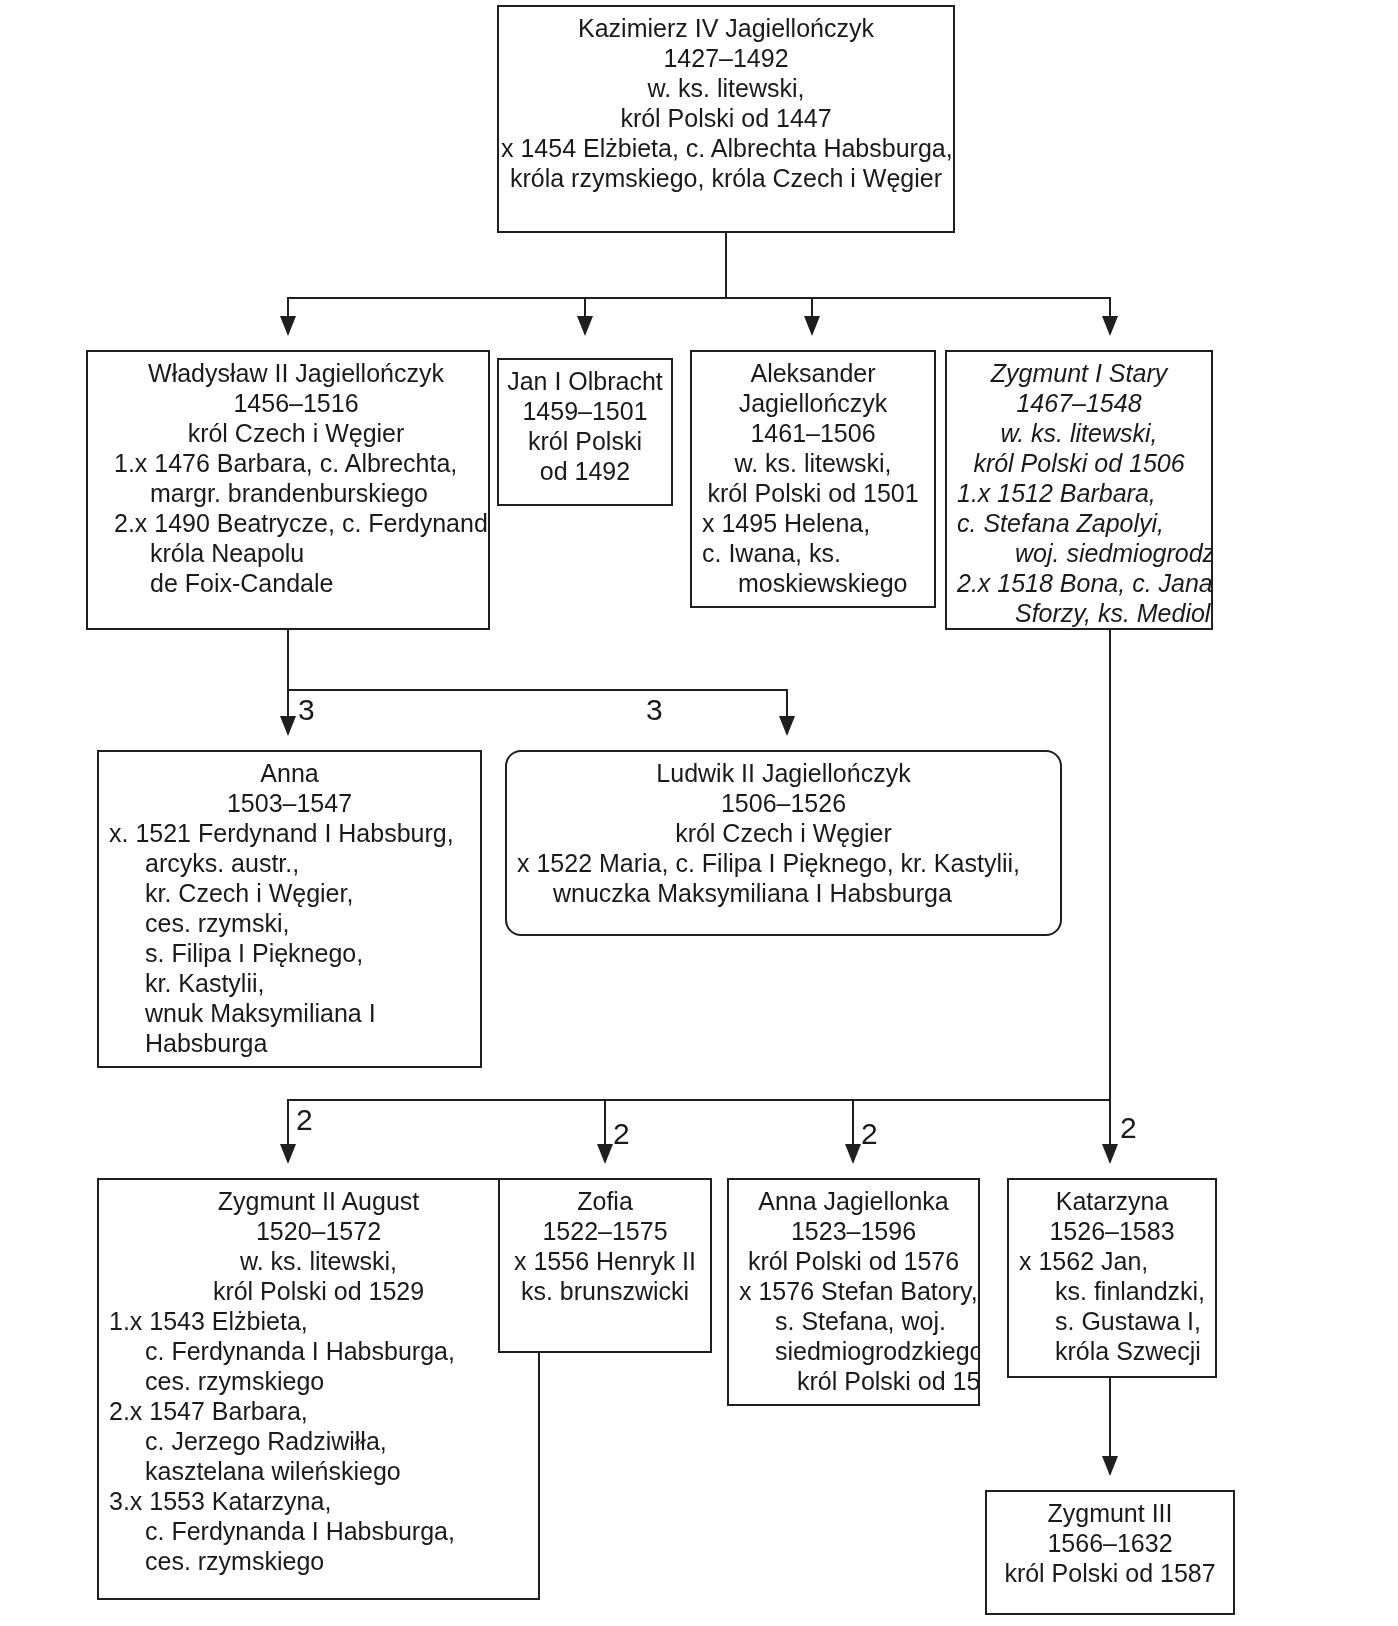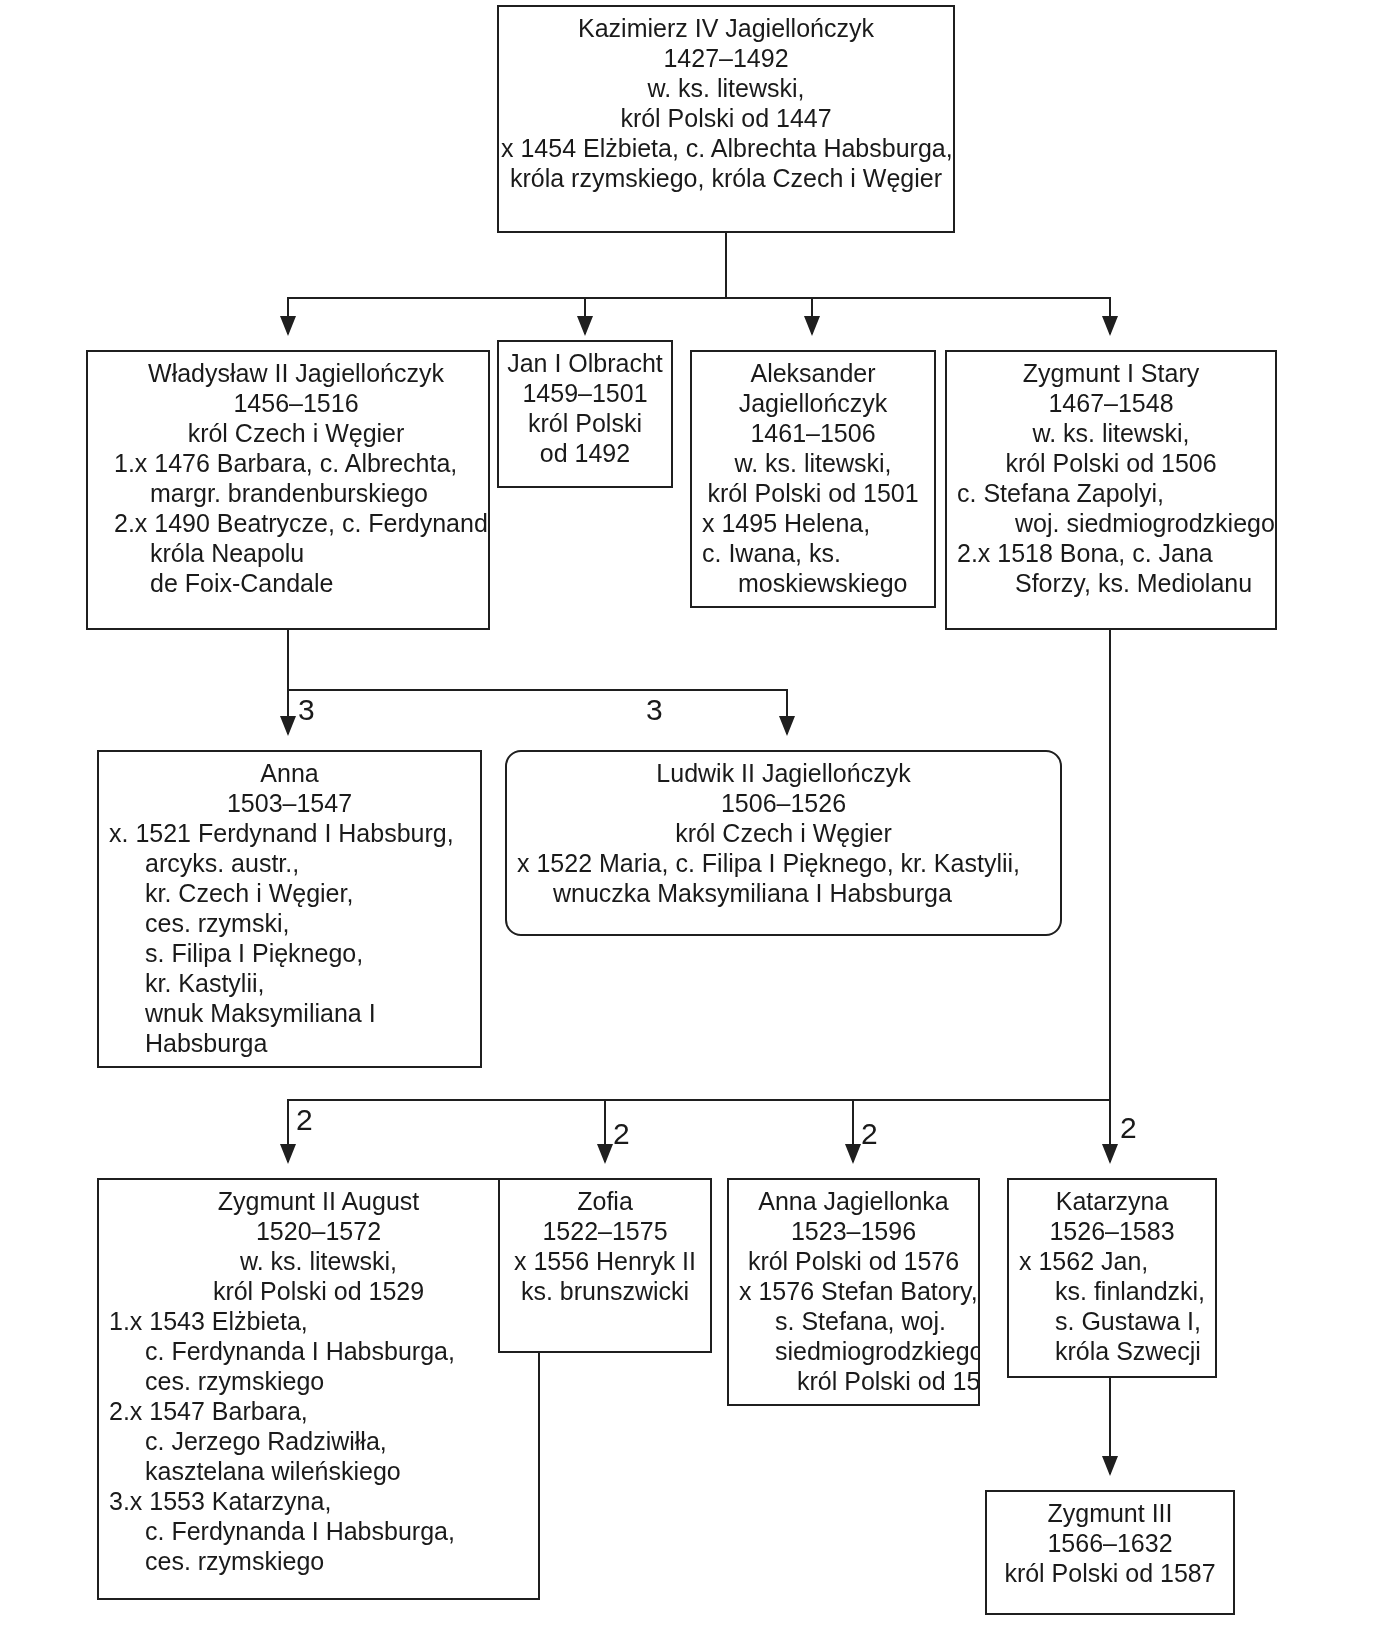--- a/index.html
+++ b/index.html
@@ -28,23 +28,23 @@
   .box .dl.i1{padding-left:44px;}
   .box .dl.i2{padding-left:66px;}
   .blabel{
     position:absolute;
     font-size:30px;
     line-height:32px;
     color:#1a1a1a;
   }
   #b-kazimierz {left:497px; top:5px;    width:458px; height:228px;}
   #b-wladyslaw {left:86px;  top:350px;  width:404px; height:280px;padding-left:18px;}
-  #b-jan       {left:497px; top:340px;  width:176px; height:148px;}
+  #b-jan       {left:497px; top:358px;  width:176px; height:148px;}
   #b-aleksander{left:690px; top:350px;  width:246px; height:258px;}
-  #b-zygmunt1  {left:945px; top:350px;  width:332px; height:280px;}
+  #b-zygmunt1  {left:945px; top:350px;  width:268px; height:280px;font-style:italic;}
   #b-anna      {left:97px;  top:750px;  width:385px; height:318px;}
   #b-ludwik    {left:505px; top:750px;  width:557px; height:186px;border-radius:16px;}
   #b-zygmunt2  {left:97px;  top:1178px; width:443px; height:422px;}
   #b-zofia     {left:498px; top:1178px; width:214px; height:175px;}
   #b-annaj     {left:727px; top:1178px; width:253px; height:228px;}
   #b-katarzyna {left:1007px;top:1178px; width:210px; height:200px;}
   #b-zygmunt3  {left:985px; top:1490px; width:250px; height:125px;}
   #lbl-anna      {left:298px; top:694px;}
   #lbl-ludwik    {left:646px; top:694px;}
   #lbl-zygmunt2  {left:296px; top:1104px;}
@@ -123,20 +123,21 @@
       <div class="hl">król Polski od 1501</div>
       <div class="dl i0">x 1495 Helena,</div>
       <div class="dl i0">c. Iwana, ks.</div>
       <div class="dl i1">moskiewskiego</div>
     </div>
   <div class="box" id="b-zygmunt1">
       <div class="hl">Zygmunt I Stary</div>
       <div class="hl">1467–1548</div>
       <div class="hl">w. ks. litewski,</div>
       <div class="hl">król Polski od 1506</div>
+      <div class="dl i0">1.x 1512 Barbara,</div>
       <div class="dl i0">c. Stefana Zapolyi,</div>
       <div class="dl i2">woj. siedmiogrodzkiego</div>
       <div class="dl i0">2.x 1518 Bona, c. Jana</div>
       <div class="dl i2">Sforzy, ks. Mediolanu</div>
     </div>
 
   <div class="box" id="b-anna">
       <div class="hl">Anna</div>
       <div class="hl">1503–1547</div>
       <div class="dl i0">x. 1521 Ferdynand I Habsburg,</div>

